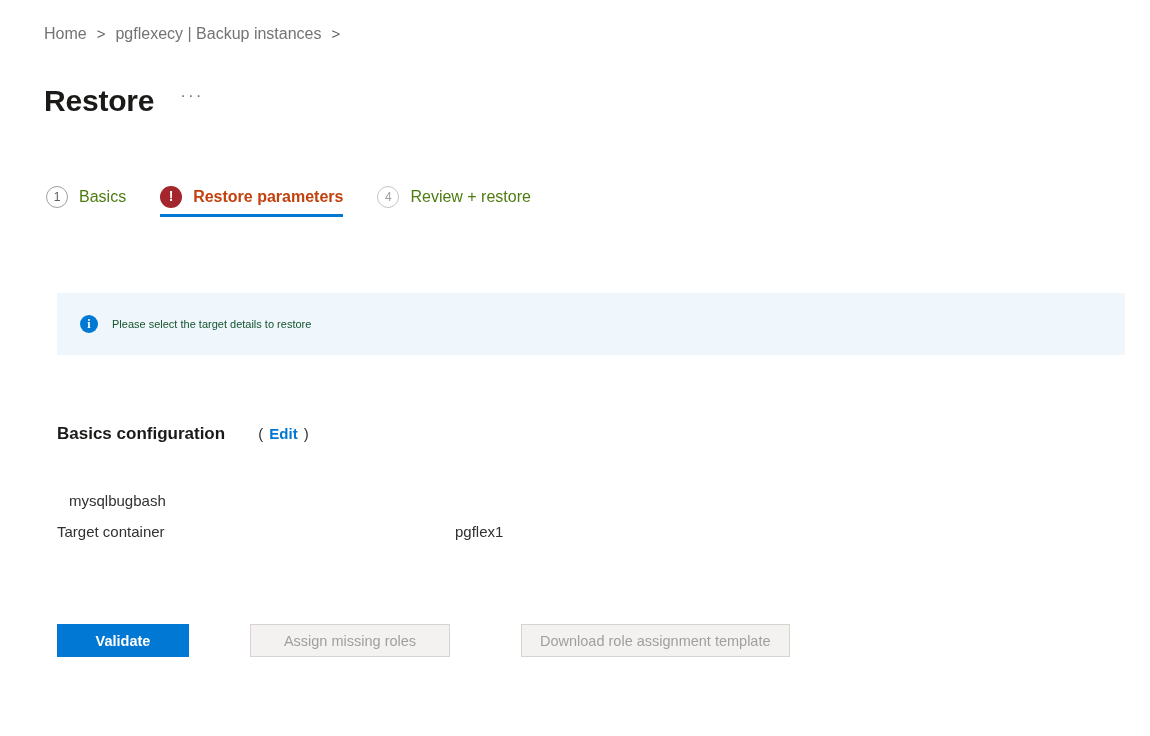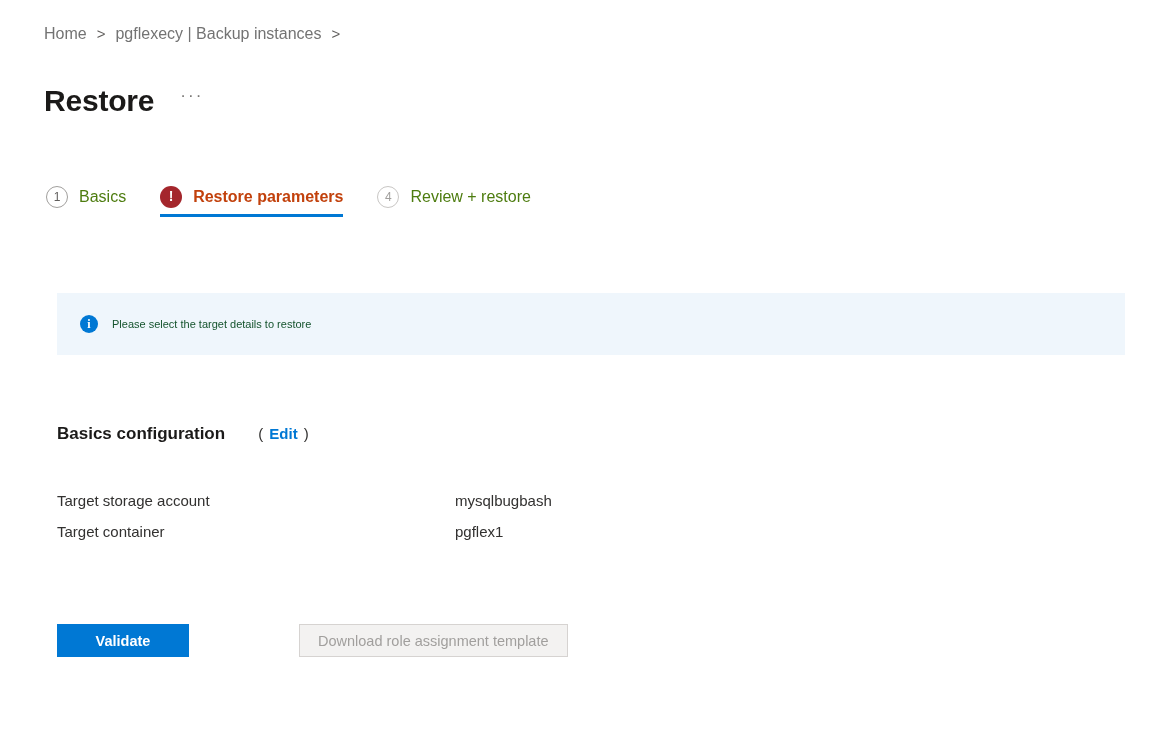--- a/index.html
+++ b/index.html
@@ -303,27 +303,27 @@
   <span class="section-title">Basics configuration</span>
   <span class="edit-wrap">
     <span>(</span>
     <span class="edit-link">Edit</span>
     <span>)</span>
   </span>
 </div>
 
 <div class="kv-list">
   <div class="kv-row">
-    <span class="kv-key">Target storage account</span>
     <span class="kv-val">mysqlbugbash</span>
   </div>
   <div class="kv-row">
     <span class="kv-key">Target container</span>
     <span class="kv-val">pgflex1</span>
   </div>
 </div>
 
 <div class="btn-row">
   <button class="btn primary">Validate</button>
   <span class="btn-gap"></span>
+  <button class="btn disabled" disabled="">Assign missing roles</button>
   <span class="btn-gap-lg"></span>
   <button class="btn disabled" disabled="">Download role assignment template</button>
 </div>
 
 </body></html>

